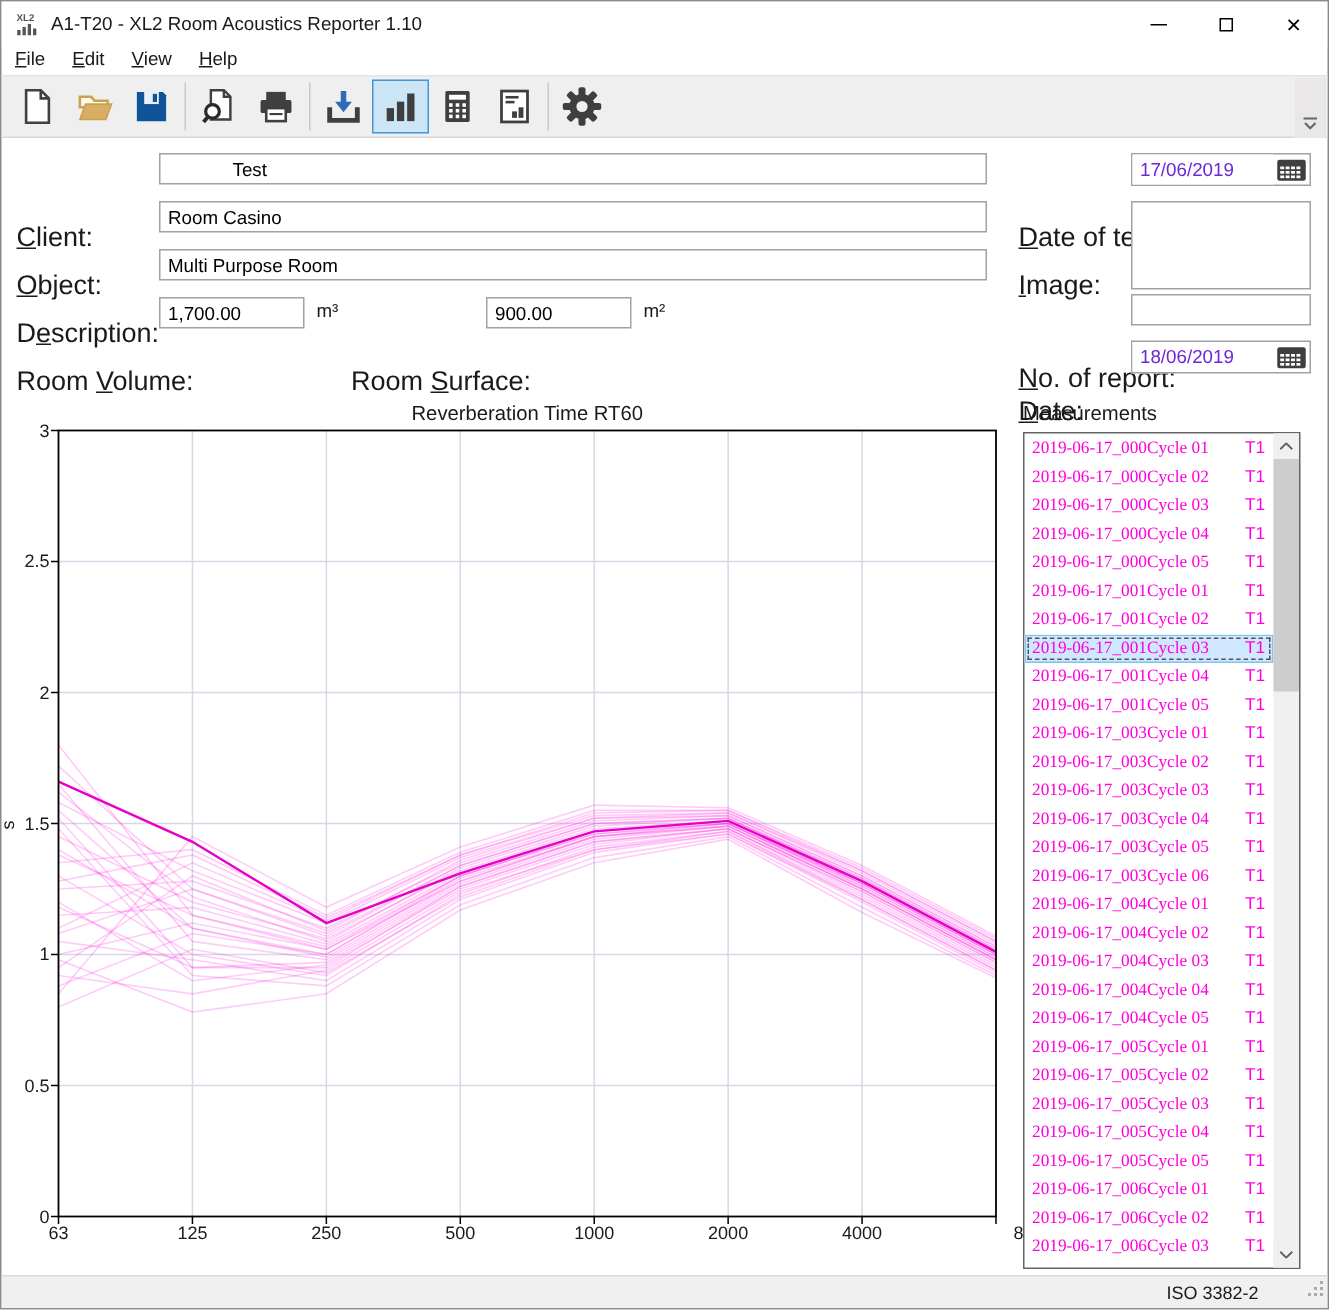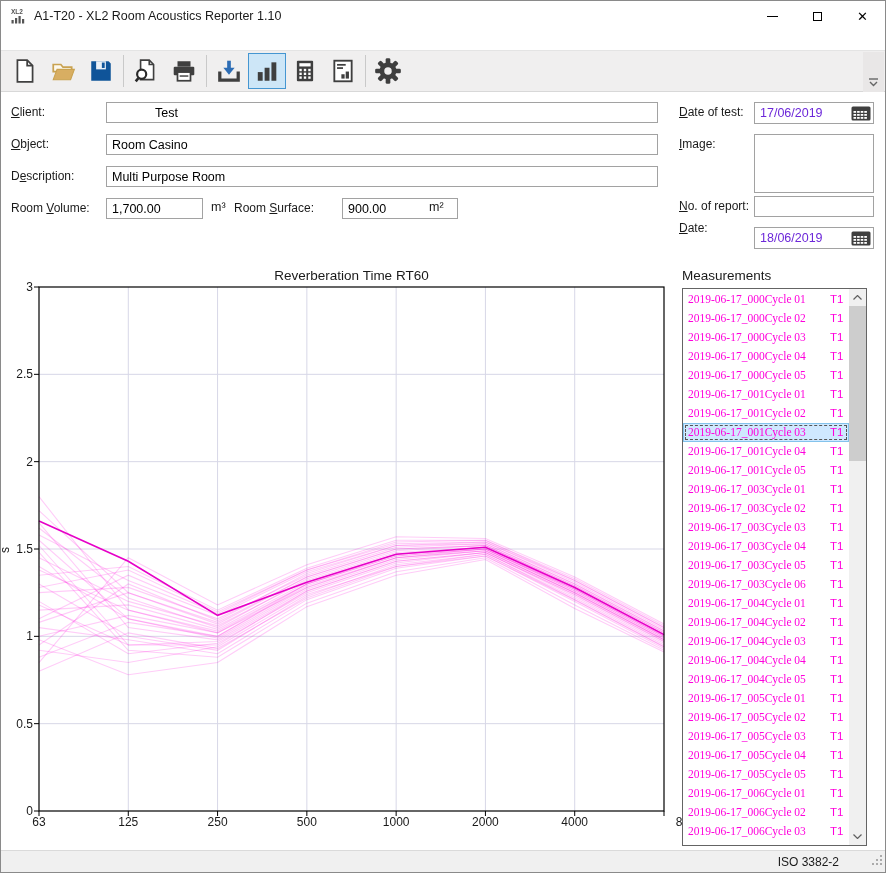--- a/index.html
+++ b/index.html
@@ -25,21 +25,21 @@
   .toolbar{position:absolute;left:0;top:49px;right:0;height:42px;background:#f0efef;
     border-top:1px solid #e4e4e4;border-bottom:1px solid #d8d8d8;
     display:flex;align-items:center;padding-left:5px;}
   .tb-btn{width:38px;height:36px;display:flex;align-items:center;justify-content:center;
     background:transparent;border:1px solid transparent;padding:0;}
   .tb-btn.selected{background:#cde6f7;border-color:#4596d1;}
   .tb-sep{width:1px;height:32px;background:#c9c9c9;margin:0 3px;}
   .tb-overflow{position:absolute;right:1px;top:1px;width:21px;height:40px;background:#e9e7e7;}
   .tb-overflow svg{position:absolute;right:5px;bottom:5px;}
   
-  .flabel{position:absolute;font-size:12px;white-space:nowrap;}
+  .flabel{position:absolute;font-size:18px;white-space:nowrap;margin-top:43px;}
   .finput{position:absolute;height:21px;border:1px solid #a2a2a2;background:#fff;
     font-family:"Liberation Sans",sans-serif;font-size:12.5px;padding:1px 5px;color:#000;}
   .funit{position:absolute;font-size:12.5px;}
   .input-wrap{position:absolute;height:22px;width:120px;border:1px solid #a2a2a2;background:#fff;}
   .input-wrap input{position:absolute;left:0;top:0;width:94px;height:20px;border:none;
     font-family:"Liberation Sans",sans-serif;font-size:12.5px;padding:2px 5px;color:#6d28d9;outline:none;}
   .cal-btn{position:absolute;right:1px;top:1px;width:23px;height:18px;border:none;background:#fff;
     display:flex;align-items:center;justify-content:center;padding:0;}
   .image-box{position:absolute;left:753px;top:133px;width:120px;height:59px;border:1px solid #a2a2a2;background:#fff;}
   
@@ -88,20 +88,26 @@
       <button class="win-btn">
           <span class="dash"></span>
         </button>
       <button class="win-btn">
           <span class="sq"></span>
         </button>
       <button class="win-btn">✕</button>
     </div>
   </div>
 
+  <div class="menubar" id="menubar">
+      <span class="menu-item"><u>F</u>ile</span>
+      <span class="menu-item"><u>E</u>dit</span>
+      <span class="menu-item"><u>V</u>iew</span>
+      <span class="menu-item"><u>H</u>elp</span>
+    </div>
 
   <div class="toolbar">
     <button class="tb-btn">
       <svg width="26" height="26" viewBox="0 0 24 24">
         <path d="M5 2 h9 l5 5 v15 h-14 z" fill="#fff" stroke="#404040" stroke-width="1.6"></path>
         <path d="M14 2 v5 h5" fill="none" stroke="#404040" stroke-width="1.6"></path>
       </svg>
     </button>
     <button class="tb-btn">
       <svg width="26" height="26" viewBox="0 0 24 24">
@@ -202,21 +208,21 @@
   <span class="flabel" style="left:10px;top:104px"><u>C</u>lient:</span>
   <input class="finput" style="left: 105px; top: 101px; width: 552px; padding-left: 48px;" value="Test">
   <span class="flabel" style="left:10px;top:136px"><u>O</u>bject:</span>
   <input class="finput" style="left: 105px; top: 133px; width: 552px;" value="Room Casino">
   <span class="flabel" style="left:10px;top:168px">D<u>e</u>scription:</span>
   <input class="finput" style="left: 105px; top: 165px; width: 552px;" value="Multi Purpose Room">
   <span class="flabel" style="left:10px;top:200px">Room <u>V</u>olume:</span>
   <input class="finput" style="left: 105px; top: 197px; width: 97px;" value="1,700.00">
   <span class="funit" style="left:210px;top:199px">m³</span>
   <span class="flabel" style="left:233px;top:200px">Room <u>S</u>urface:</span>
-  <input class="finput" style="left: 323px; top: 197px; width: 116px; margin-left: 18px;" value="900.00">
+  <input class="finput" style="left: 323px; top: 197px; width: 97px;" value="900.00">
   <span class="funit" style="left:428px;top:199px">m²</span>
 
   <span class="flabel" style="left:678px;top:104px"><u>D</u>ate of test:</span>
   <div class="input-wrap" style="left:753px;top:101px">
     <input value="17/06/2019" style="">
     <button class="cal-btn">
       <svg width="20" height="15" viewBox="0 0 20 15">
         <rect x="0.5" y="0.5" width="19" height="14" rx="1.5" fill="#3f3f3f"></rect>
         <g fill="#fff">
           <rect x="2.5" y="5" width="2.6" height="1.8"></rect>

